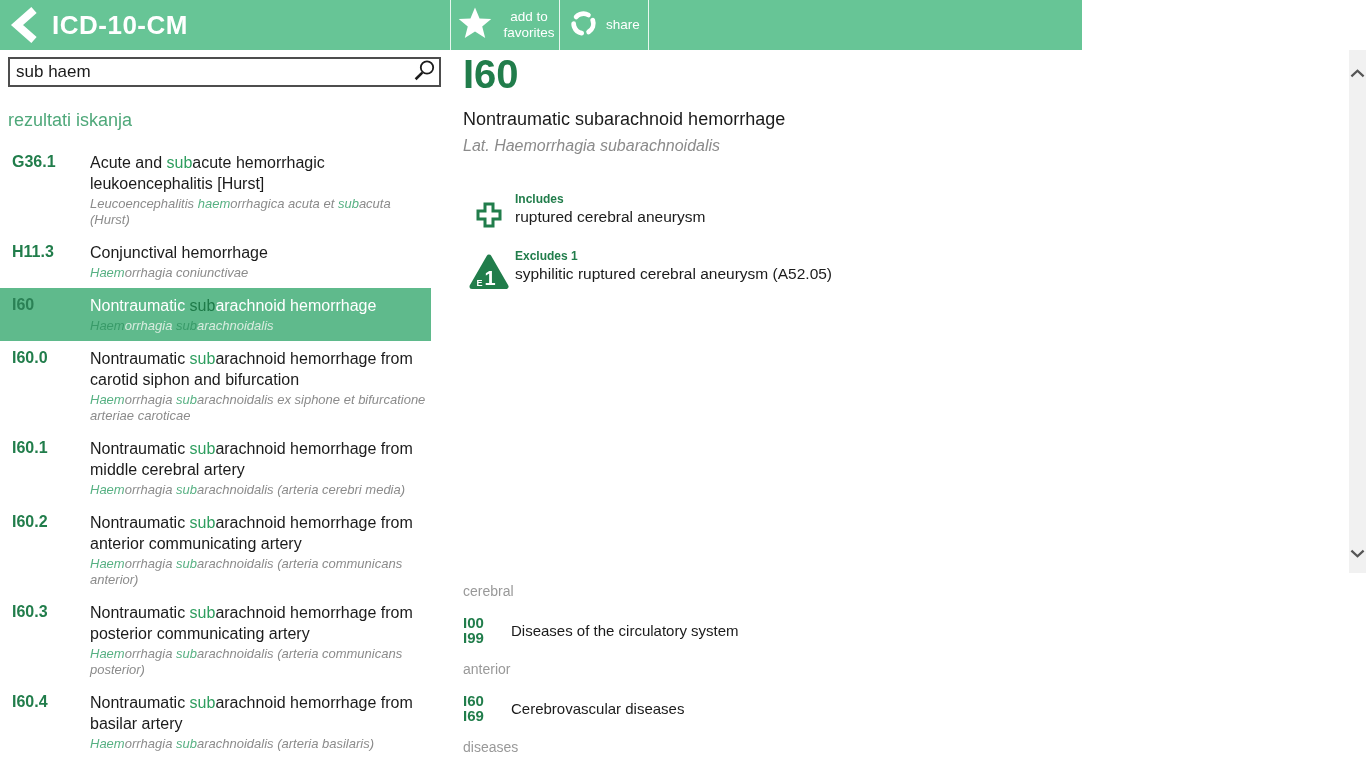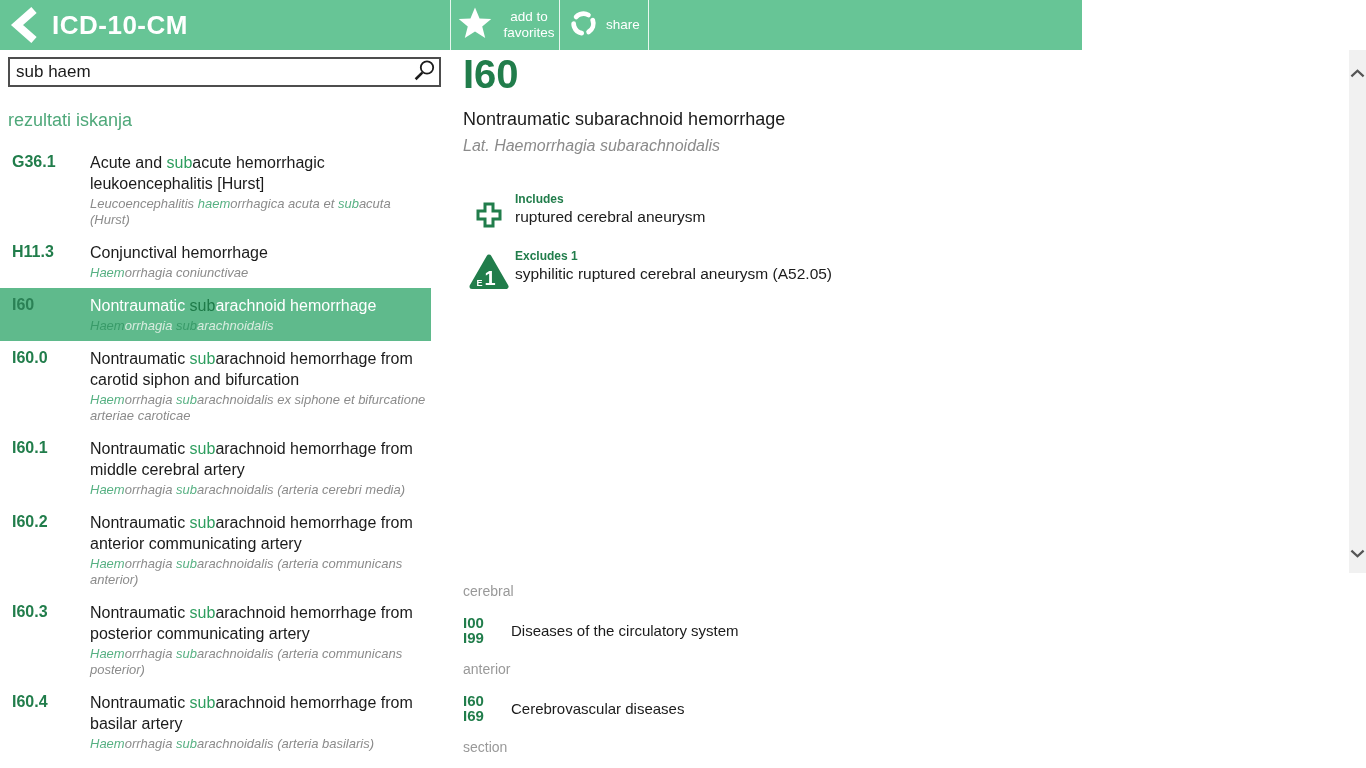--- a/index.html
+++ b/index.html
@@ -234,21 +234,21 @@
     <div class="hier-label">anterior</div>
     <div class="hier-row">
       <div class="hier-codes">
           <div>I60</div>
           <div>I69</div>
         </div>
       <div class="hier-text">Cerebrovascular diseases</div>
     </div>
   </div>
     <div class="hier-group">
-    <div class="hier-label">section</div>
+    <div class="hier-label">diseases</div>
     <div class="hier-row">
       <div class="hier-codes">
           <div>I60</div>
         </div>
       <div class="hier-text">Nontraumatic subarachnoid hemorrhage</div>
     </div>
   </div>
   </div>
 
 <div class="v-scrollbar">

